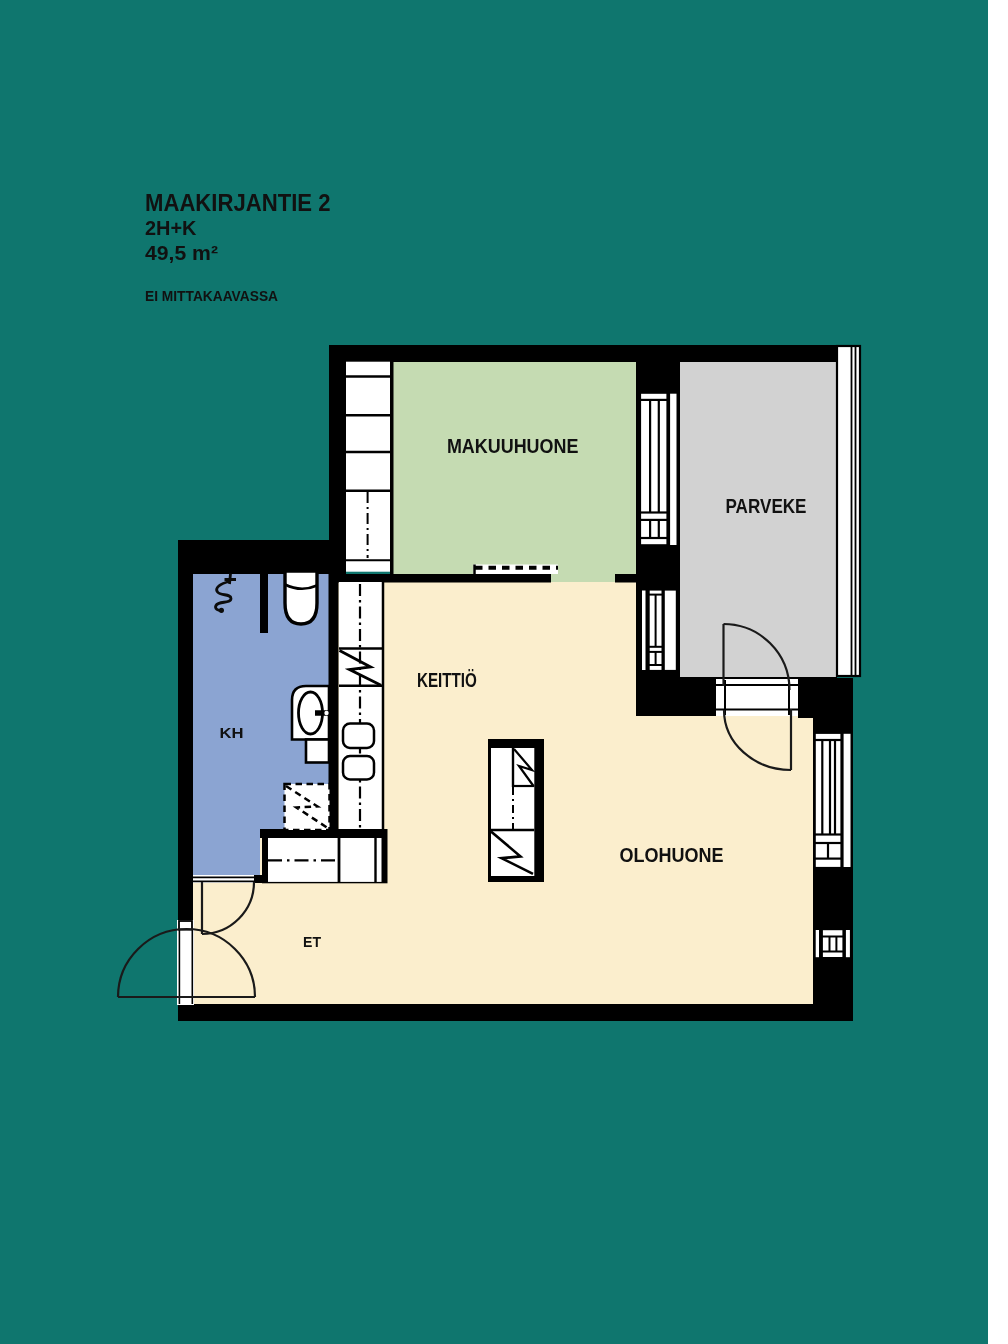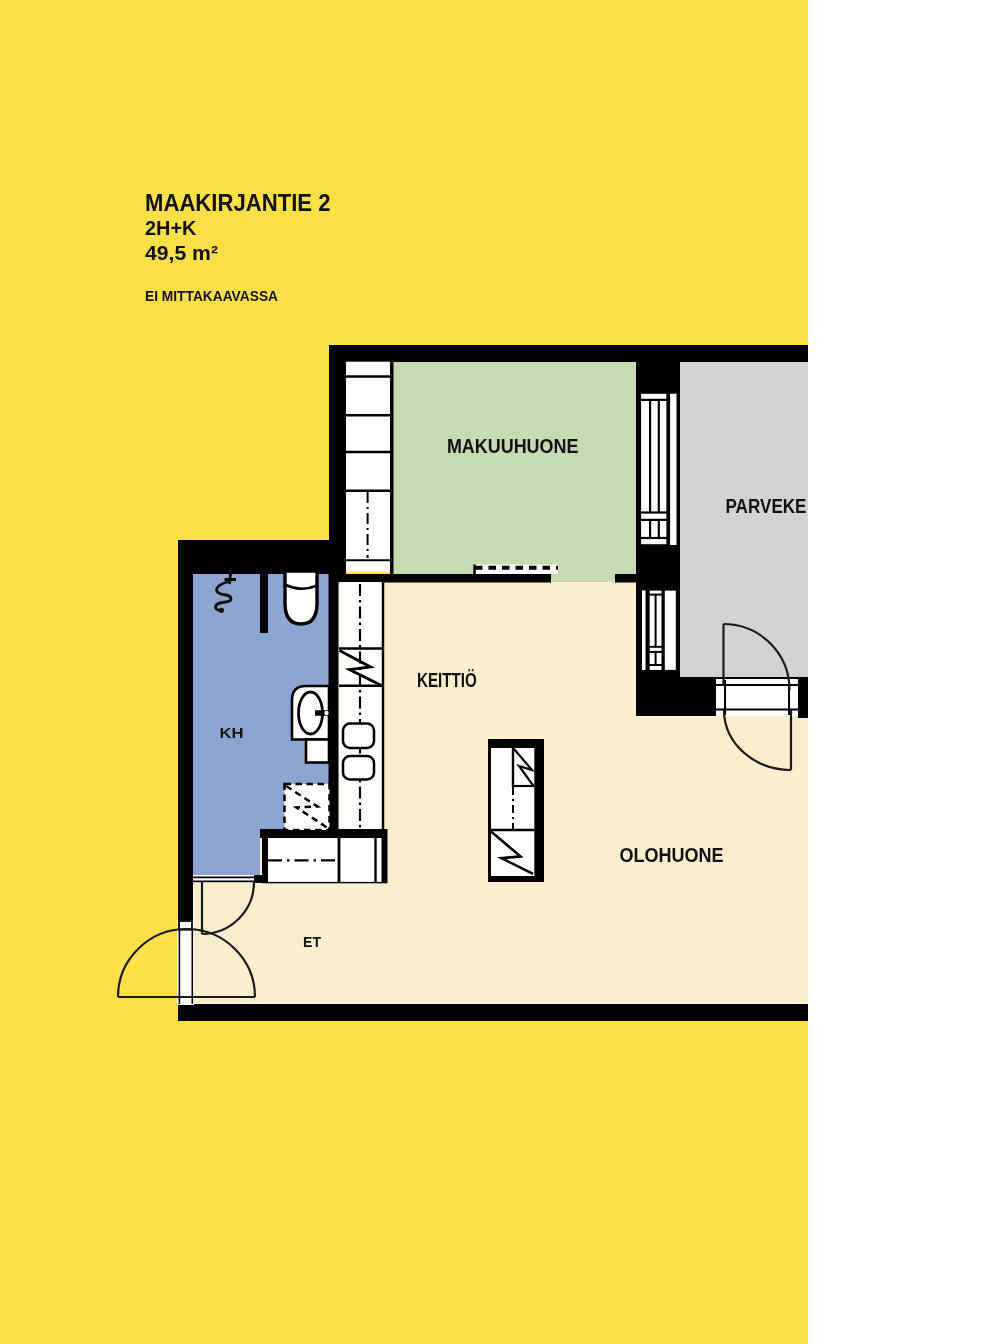--- a/index.html
+++ b/index.html
@@ -1,16 +1,16 @@
 <!DOCTYPE html>
 <html><head>
 <meta charset="utf-8">
 <style>
   html,body{margin:0;padding:0;background:#ffffff;}
-  .page{position:relative;width:808px;height:1344px;background:#fde047;overflow:hidden;
+  .page{position:relative;width:988px;height:1344px;background:#0f766e;overflow:hidden;
         font-family:"Liberation Sans", sans-serif;}
   svg{position:absolute;left:0;top:0;}
   text{font-family:"Liberation Sans", sans-serif;font-weight:bold;fill:#111111;}
 </style>
 </head>
 <body>
 <div class="page">
 <svg width="1008" height="1344" viewBox="0 0 1008 1344">
 
 <g>

